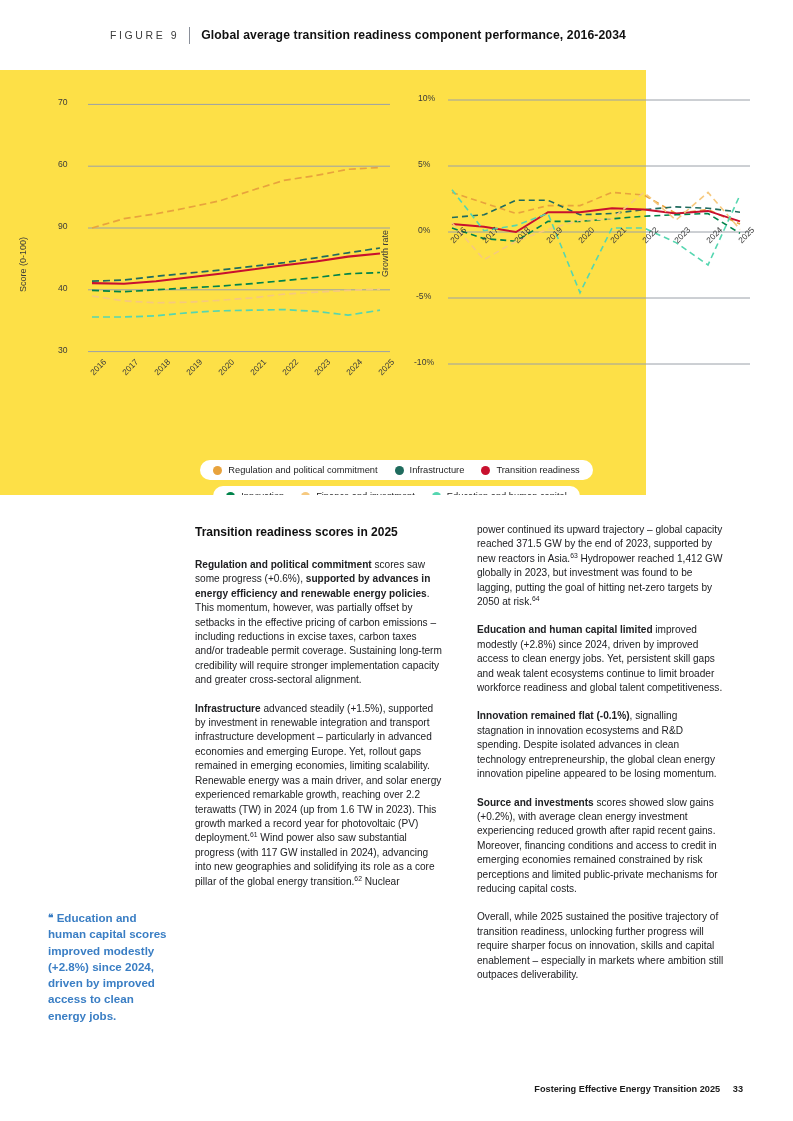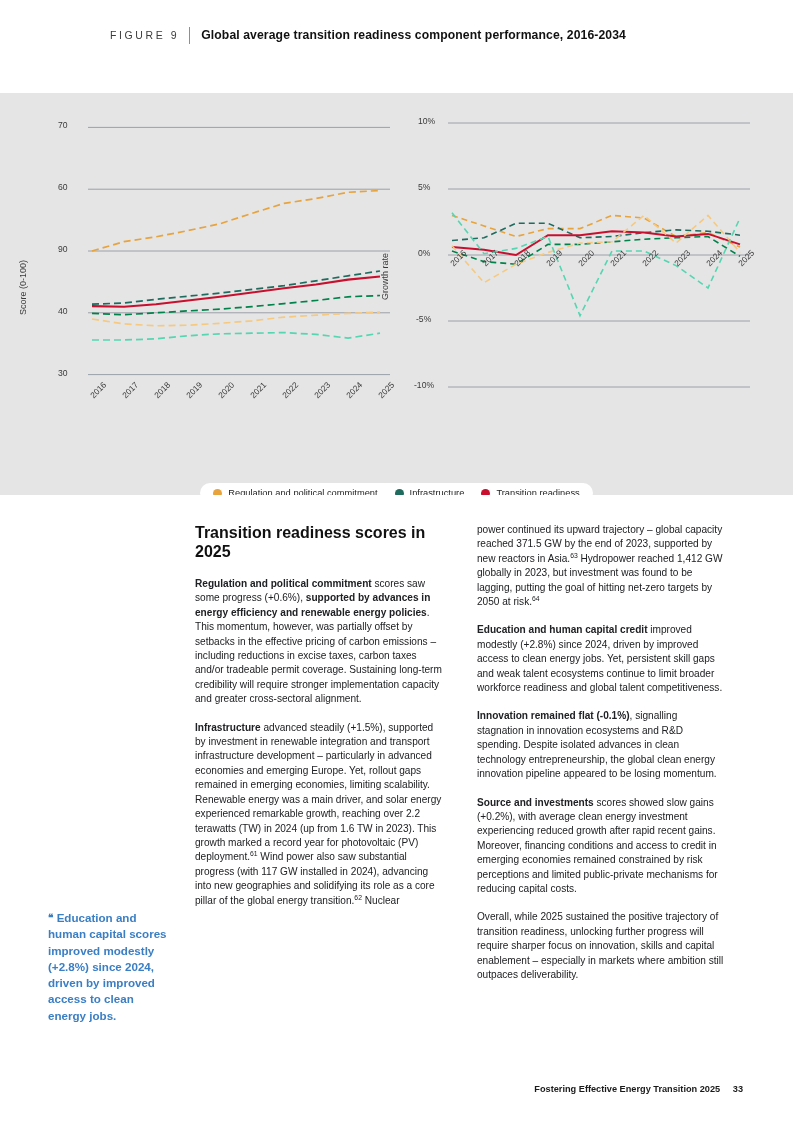--- a/index.html
+++ b/index.html
@@ -41,23 +41,22 @@
     font-size: 12.2px;
     font-weight: bold;
     color: #111111;
     letter-spacing: 0.1px;
   }
 
   
   .chart-panel {
     position: absolute;
     left: 0; top: 70px;
-    width: 793px; height: 425px;
-    background: #e5e5e5;
-    margin-top: 23px;
+    width: 646px; height: 425px;
+    background: #fde047;
   }
 
   .plot {
     position: absolute;
   }
   .plot-left { left: 60px; top: 22px; width: 330px; height: 300px; }
   .plot-right { left: 420px; top: 22px; width: 330px; height: 300px; }
 
   .axis-title {
     position: absolute;
@@ -149,21 +148,21 @@
     position: absolute;
     top: 28px;
     width: 248px;
     font-size: 10.1px;
     line-height: 14.4px;
     color: #202124;
   }
   .col-left { left: 195px; }
   .col-right { left: 477px; }
   .col h2 {
-    font-size: 16px;
+    font-size: 12px;
     line-height: 19px;
     font-weight: bold;
     margin: 0 0 16px 0;
     color: #111;
   }
   .col p { margin: 0 0 14px 0; }
   .col p b { font-weight: bold; }
   sup { font-size: 6.8px; vertical-align: super; line-height: 0; }
 
   .footer {
@@ -326,21 +325,21 @@
     <p>
       <b>Infrastructure</b><span> advanced steadily (+1.5%), supported by investment in renewable integration and transport infrastructure development – particularly in advanced economies and emerging Europe. Yet, rollout gaps remained in emerging economies, limiting scalability. Renewable energy was a main driver, and solar energy experienced remarkable growth, reaching over 2.2 terawatts (TW) in 2024 (up from 1.6 TW in 2023). This growth marked a record year for photovoltaic (PV) deployment.</span><sup>61</sup><span> Wind power also saw substantial progress (with 117 GW installed in 2024), advancing into new geographies and solidifying its role as a core pillar of the global energy transition.</span><sup>62</sup><span> Nuclear</span>
     </p>
   </div>
 
   <div class="col col-right">
     <p>
       <span>power continued its upward trajectory – global capacity reached 371.5 GW by the end of 2023, supported by new reactors in Asia.</span><sup>63</sup><span> Hydropower reached 1,412 GW globally in 2023, but investment was found to be lagging, putting the goal of hitting net-zero targets by 2050 at risk.</span><sup>64</sup>
     </p>
     <p>
-      <b>Education and human capital credit</b><span> improved modestly (+2.8%) since 2024, driven by improved access to clean energy jobs. Yet, persistent skill gaps and weak talent ecosystems continue to limit broader workforce readiness and global talent competitiveness.</span>
+      <b>Education and human capital limited</b><span> improved modestly (+2.8%) since 2024, driven by improved access to clean energy jobs. Yet, persistent skill gaps and weak talent ecosystems continue to limit broader workforce readiness and global talent competitiveness.</span>
     </p>
     <p>
       <b>Innovation remained flat (-0.1%)</b><span>, signalling stagnation in innovation ecosystems and R&amp;D spending. Despite isolated advances in clean technology entrepreneurship, the global clean energy innovation pipeline appeared to be losing momentum.</span>
     </p>
     <p>
       <b>Source and investments</b><span> scores showed slow gains (+0.2%), with average clean energy investment experiencing reduced growth after rapid recent gains. Moreover, financing conditions and access to credit in emerging economies remained constrained by risk perceptions and limited public-private mechanisms for reducing capital costs.</span>
     </p>
     <p>Overall, while 2025 sustained the positive trajectory of transition readiness, unlocking further progress will require sharper focus on innovation, skills and capital enablement – especially in markets where ambition still outpaces deliverability.</p>
   </div>
 

